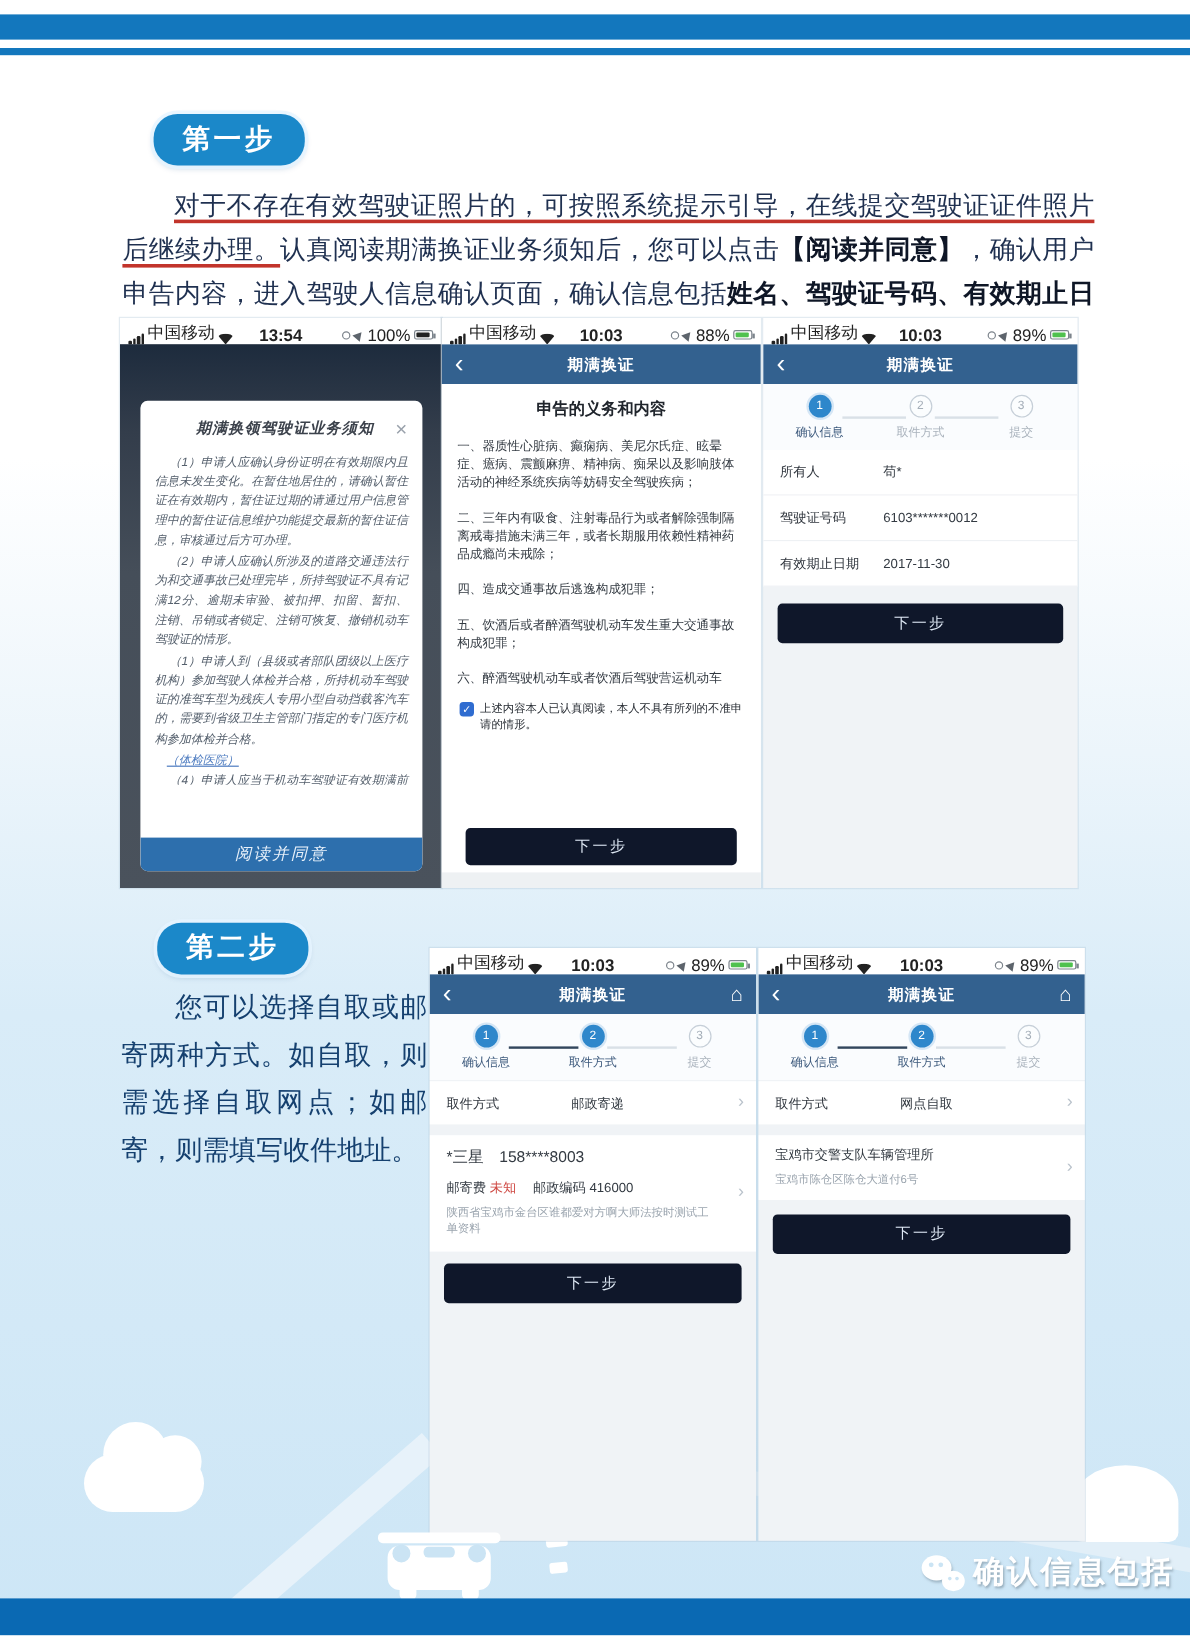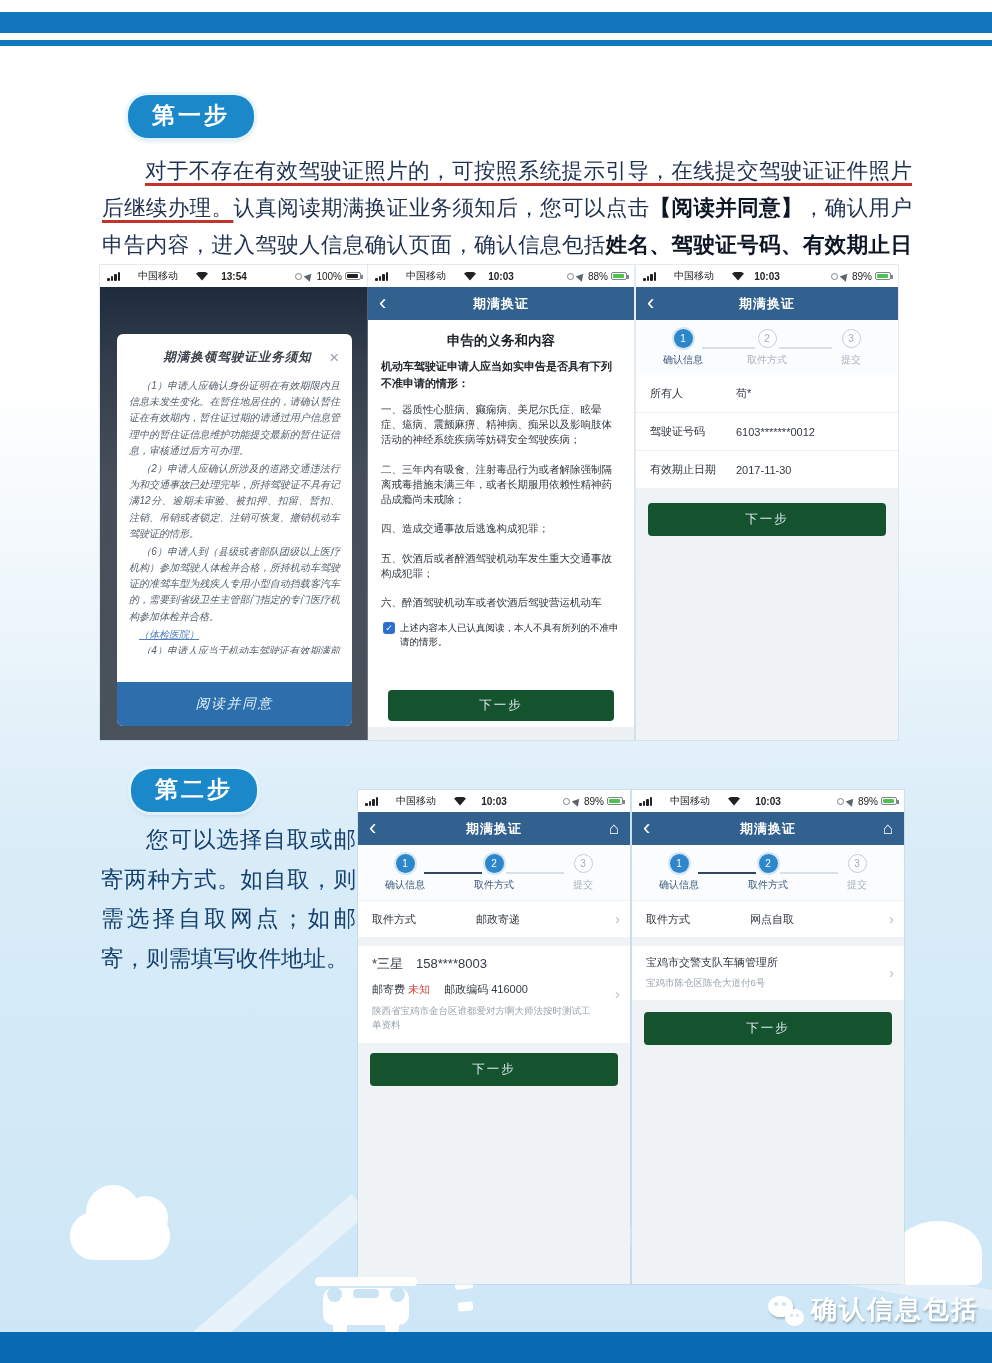--- a/index.html
+++ b/index.html
@@ -32,22 +32,22 @@
 
   
   .phone { position:absolute; overflow:hidden; z-index:3; box-shadow:0 0 0 1px rgba(175,198,214,.35); }
   .phone1 { left:100px; top:265px; width:268px; height:475px; background:#454e59; }
   .phone2 { left:368px; top:265px; width:266px; height:475px; background:#ffffff; }
   .phone3 { left:636px; top:265px; width:262px; height:475px; background:#f0f3f6; }
   .phone4 { left:358px; top:790px; width:272px; height:494px; background:#f0f3f6; }
   .phone5 { left:632px; top:790px; width:272px; height:494px; background:#f0f3f6; }
 
   
-  .sbar { height:22px; background:#fff; display:flex; align-items:center; padding:0 7px; gap:18px;
-    font-size:10px; color:#222; position:relative; }
+  .sbar { height:22px; background:#fff; display:flex; align-items:flex-end; padding:0 7px; gap:3px;
+    font-size:14px; color:#222; position:relative; }
   .sig { display:inline-flex; align-items:flex-end; gap:1px; }
   .sig i { display:block; width:2.5px; background:#222; border-radius:1px; }
   .sig i:nth-child(1){height:3px;} .sig i:nth-child(2){height:5px;}
   .sig i:nth-child(3){height:7px;} .sig i:nth-child(4){height:9px;}
   .wifi { width:12px; height:9px; background:#222;
     clip-path:polygon(50% 100%, 0 22%, 16% 9%, 50% 0, 84% 9%, 100% 22%); }
   .stime { position:absolute; left:0; right:0; text-align:center; font-weight:bold; pointer-events:none; }
   .sright { margin-left:auto; display:flex; align-items:center; gap:3px; z-index:1; }
   .dot-ic { width:7px; height:7px; border:1.4px solid #7c848c; border-radius:50%; }
   .loc-ic { width:0; height:0; border-left:4px solid transparent; border-right:4px solid transparent;
@@ -68,33 +68,33 @@
     background:linear-gradient(180deg,#1d2b3d 0%,#333d4b 16%,#454e59 42%,#4a525c 100%); }
   .p1-modal { position:absolute; left:17px; right:16px; top:47px; height:392px; background:#fff;
     border-radius:6px; overflow:hidden;font-style:italic; }
   .p1-head { display:flex; align-items:center; padding:15px 13px 6px; }
   .p1-title { flex:1; text-align:center; font-size:12.5px; font-weight:bold; color:#3c424c; padding-left:16px; letter-spacing:1px; }
   .p1-close { color:#99a1ab; font-size:17px; line-height:1; }
   .p1-body { padding:6px 12px 0; font-size:10px; line-height:1.62; color:#55606d; text-align:justify;
     height:282px; overflow:hidden; }
   .p1-body p { text-indent:1.2em; margin-bottom:2px; }
   .p1-link { display:inline-block; color:#4e7cc0; text-decoration:underline; margin-left:1em; }
-  .p1-agree { position:absolute; left:0; right:0; bottom:0; height:44px; background:#2d6fad; color:#e8f1fa;
+  .p1-agree { position:absolute; left:0; right:0; bottom:0; height:28px; background:#2d6fad; color:#e8f1fa;
     font-size:13.5px; letter-spacing:2px; display:flex; align-items:center; justify-content:center; }
 
   
   .p2-body { height:407px; padding:2px 13px 0; background:#fff; display:flex; flex-direction:column; }
   .p2-title { text-align:center; font-weight:bold; font-size:13.5px; color:#20252c; margin:10px 0 8px; }
   .p2-intro { font-weight:bold; font-size:11px; color:#22262c; line-height:1.5; margin-bottom:4px; }
   .p2-item { font-size:10.5px; color:#333a42; line-height:1.45; margin:7px 0; }
   .p2-check { display:flex; gap:5px; align-items:flex-start; margin:4px 2px; }
   .p2-checkbox { flex:0 0 auto; width:12px; height:12px; margin-top:1px; background:#2f6cd0; border-radius:3px;
     color:#fff; font-size:9px; line-height:12px; text-align:center; }
   .p2-checklabel { font-size:9.5px; color:#272c33; line-height:1.45; }
-  .btn-next { height:31px; background:#14532d; border-radius:4px; color:#dfe9f5; font-size:12.5px;
+  .btn-next { height:31px; background:#0f172a; border-radius:4px; color:#dfe9f5; font-size:12.5px;
     letter-spacing:2px; display:flex; align-items:center; justify-content:center; }
   .p2-btn { margin:auto 7px 6px; }
   .p2-foot { height:13px; background:#eef1f3; }
 
   
   .stepper { background:#fafcfe; padding:9px 0 8px; position:relative; }
   .stepper-row { display:flex; justify-content:space-between; padding:0 16px; position:relative; }
   .step { display:flex; flex-direction:column; align-items:center; width:62px; position:relative; z-index:1; }
   .step-dot { width:19px; height:19px; border-radius:50%; font-size:10px; display:flex; align-items:center; justify-content:center; }
   .step-dot.on  { background:#2e87cb; color:#fff; box-shadow:0 0 0 2px rgba(46,135,203,.18); }
@@ -198,21 +198,21 @@
     </div>
     <div class="p1-overlay">
       <div class="p1-modal">
         <div class="p1-head">
           <span class="p1-title">期满换领驾驶证业务须知</span>
           <span class="p1-close">×</span>
         </div>
         <div class="p1-body">
           <p>（1）申请人应确认身份证明在有效期限内且信息未发生变化。在暂住地居住的，请确认暂住证在有效期内，暂住证过期的请通过用户信息管理中的暂住证信息维护功能提交最新的暂住证信息，审核通过后方可办理。</p>
           <p>（2）申请人应确认所涉及的道路交通违法行为和交通事故已处理完毕，所持驾驶证不具有记满12分、逾期未审验、被扣押、扣留、暂扣、注销、吊销或者锁定、注销可恢复、撤销机动车驾驶证的情形。</p>
-          <p>（6）申请人到（县级或者部队团级以上医疗机构）参加驾驶人体检并合格，所持机动车驾驶证的准驾车型为残疾人专用小型自动挡载客汽车的，需要到省级卫生主管部门指定的专门医疗机构参加体检并合格。</p>
+          <p>（1）申请人到（县级或者部队团级以上医疗机构）参加驾驶人体检并合格，所持机动车驾驶证的准驾车型为残疾人专用小型自动挡载客汽车的，需要到省级卫生主管部门指定的专门医疗机构参加体检并合格。</p>
           <span class="p1-link">（体检医院）</span>
           <p>（4）申请人应当于机动车驾驶证有效期满前九十日内，申请机动车驾驶证有效期满换证。</p>
           <p>（5）申请人所提交的申请，将于提交后的1个工作日内受理，期间可以通过网办进度查询功能查询业务办理进度。</p>
           
         </div>
         <div class="p1-agree">阅读并同意</div>
       </div>
     </div>
   </div>
 
@@ -233,21 +233,20 @@
         <span>88%</span>
         <span class="batt green"></span>
       </span>
     </div>
     <div class="nav">
       <span class="back">‹</span>
       <span>期满换证</span>
     </div>
     <div class="p2-body">
       <div class="p2-title">申告的义务和内容</div>
-      <div class="p2-intro">机动车驾驶证申请人应当如实申告是否具有下列不准申请的情形：</div>
       <div class="p2-item">一、器质性心脏病、癫痫病、美尼尔氏症、眩晕症、癔病、震颤麻痹、精神病、痴呆以及影响肢体活动的神经系统疾病等妨碍安全驾驶疾病；</div>
       <div class="p2-item">二、三年内有吸食、注射毒品行为或者解除强制隔离戒毒措施未满三年，或者长期服用依赖性精神药品成瘾尚未戒除；</div>
       <div class="p2-item">四、造成交通事故后逃逸构成犯罪；</div>
       <div class="p2-item">五、饮酒后或者醉酒驾驶机动车发生重大交通事故构成犯罪；</div>
       <div class="p2-item">六、醉酒驾驶机动车或者饮酒后驾驶营运机动车</div>
       <div class="p2-check">
         <span class="p2-checkbox">✓</span>
         <span class="p2-checklabel">上述内容本人已认真阅读，本人不具有所列的不准申请的情形。</span>
       </div>
       <div class="btn-next p2-btn">下一步</div>

